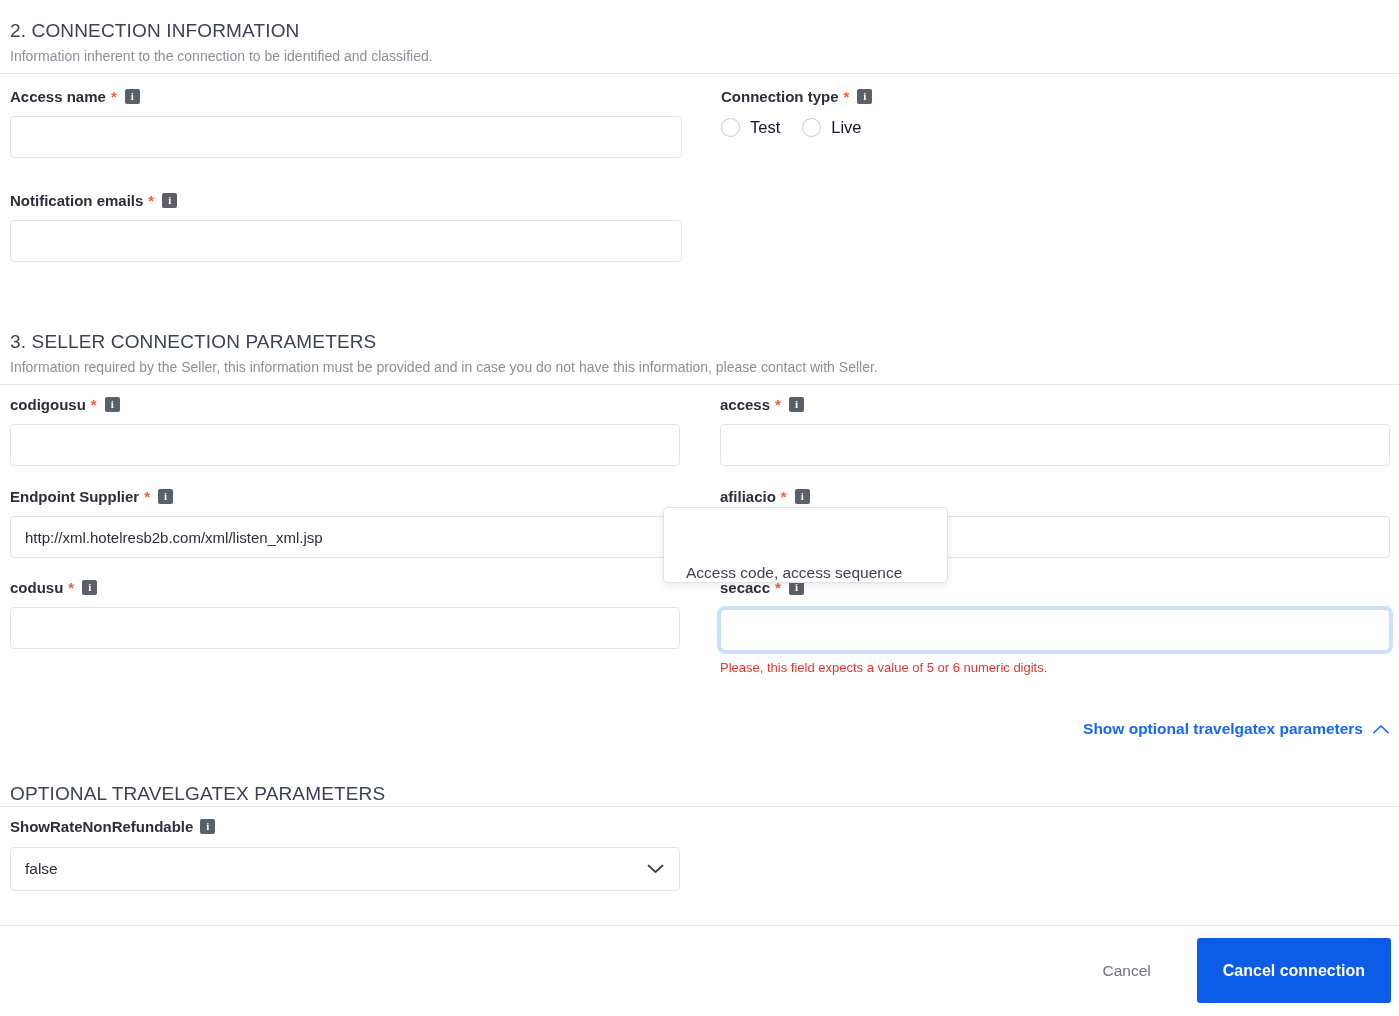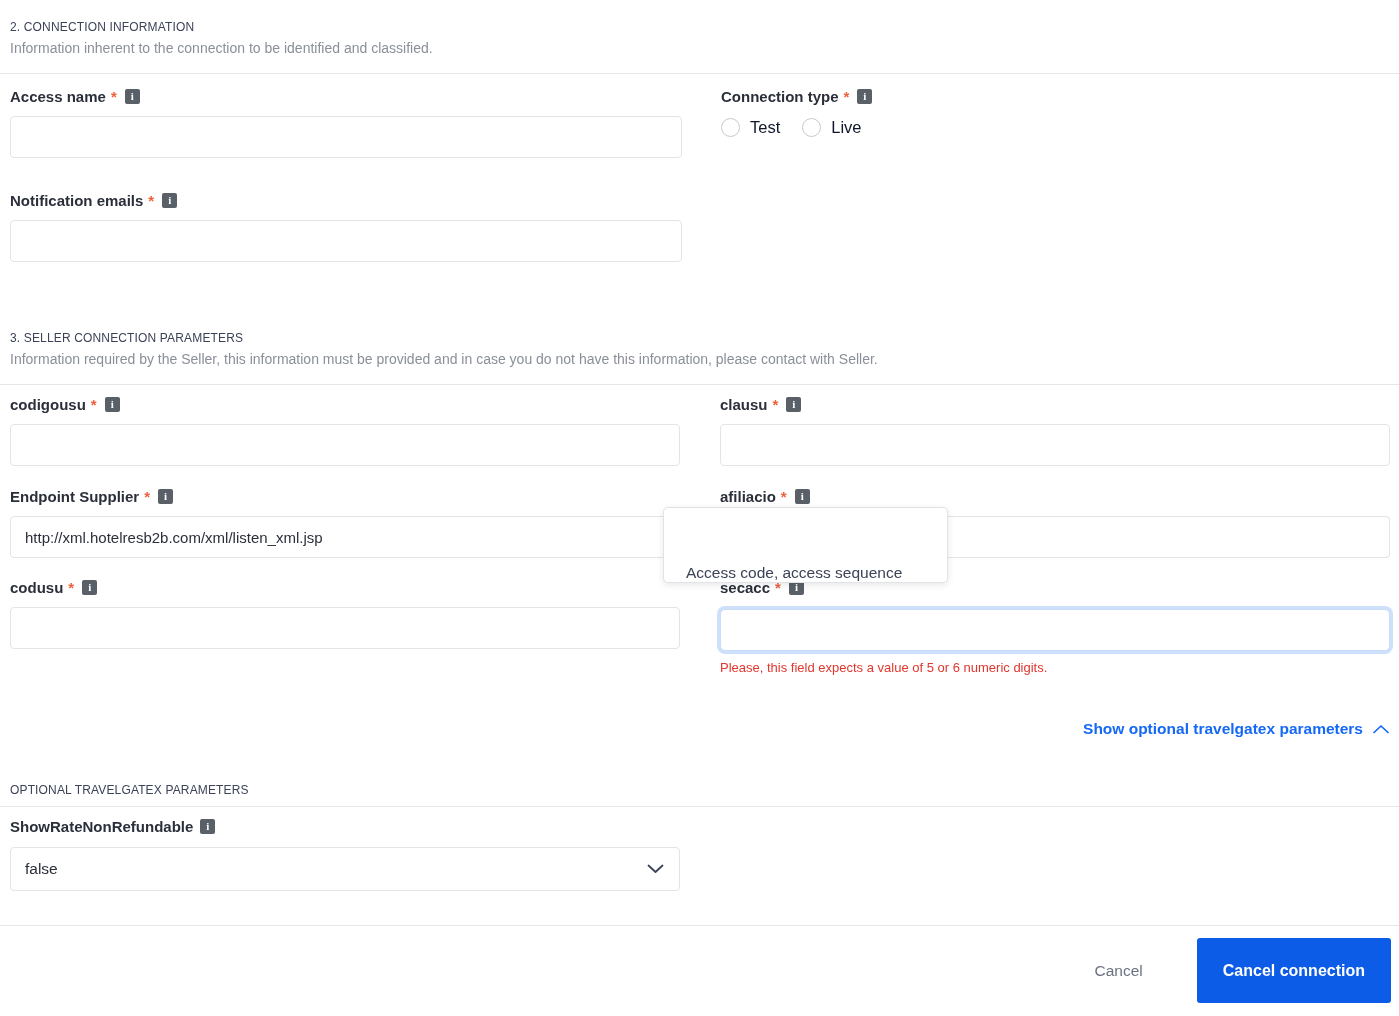--- a/index.html
+++ b/index.html
@@ -8,21 +8,21 @@
     background: #ffffff;
     width: 1399px; height: 1016px;
     font-family: "Liberation Sans", sans-serif;
     color: #3c4257;
     overflow: hidden;
   }
   .page { position: relative; width: 1399px; height: 1016px; }
 
   
   .section-title {
-    font-size: 12px;
+    font-size: 19px;
     color: #3c4257;
     letter-spacing: .15px;
     font-weight: 400;
   }
   .section-sub {
     font-size: 14px;
     color: #8a8f98;
     margin-top: 6px;
     font-weight: 400;
   }
@@ -136,21 +136,21 @@
     color: #3c4257;
     z-index: 40;
   }
 
   
   .footer {
     position: absolute; left: 0; right: 0; top: 925px;
     height: 91px;
     display: flex; align-items: center; justify-content: flex-end;
     padding-right: 8px;
-    gap: 26px;
+    gap: 18px;
   }
   .btn-cancel {
     background: transparent; border: none;
     color: #6b7280; font-size: 15.5px;
     padding: 12px 28px; cursor: pointer;
     font-family: "Liberation Sans", sans-serif;
   }
   .btn-primary {
     background: #0d5ce8; border: none; color: #fff;
     font-size: 16px; font-weight: bold;
@@ -215,21 +215,21 @@
   <div style="position:absolute; left:10px; top:396px; width:670px;">
     <div class="field-label">
       <span>codigousu</span>
       <span class="req">*</span>
       <span class="info-icon">i</span>
     </div>
     <input class="text-input" style="margin-top: 11px;" value="">
   </div>
   <div style="position:absolute; left:720px; top:396px; width:670px;">
     <div class="field-label">
-      <span>clausu</span>
+      <span>access</span>
       <span class="req">*</span>
       <span class="info-icon">i</span>
     </div>
     <input class="text-input" style="margin-top: 11px;" value="">
   </div>
 
   <div style="position:absolute; left:10px; top:488px; width:1380px;">
     <div class="field-label">
       <span>Endpoint Supplier</span>
       <span class="req">*</span>

